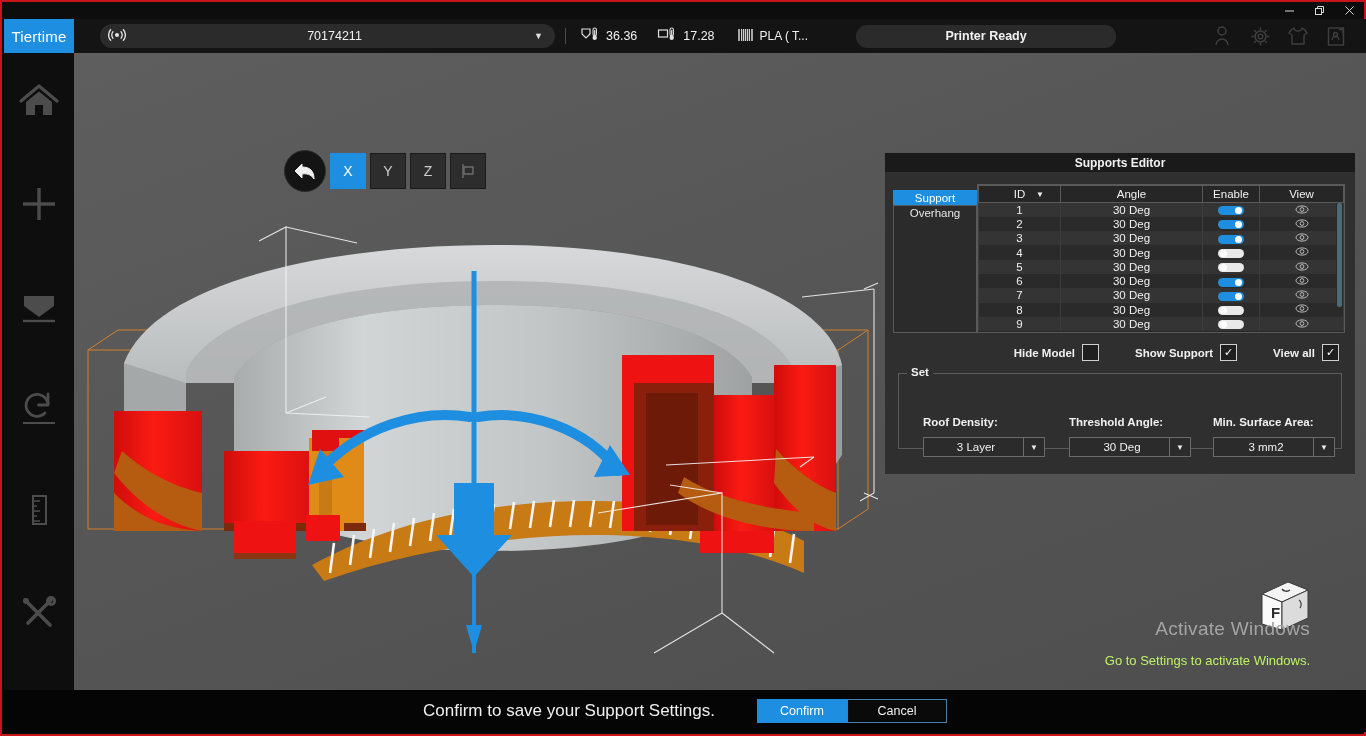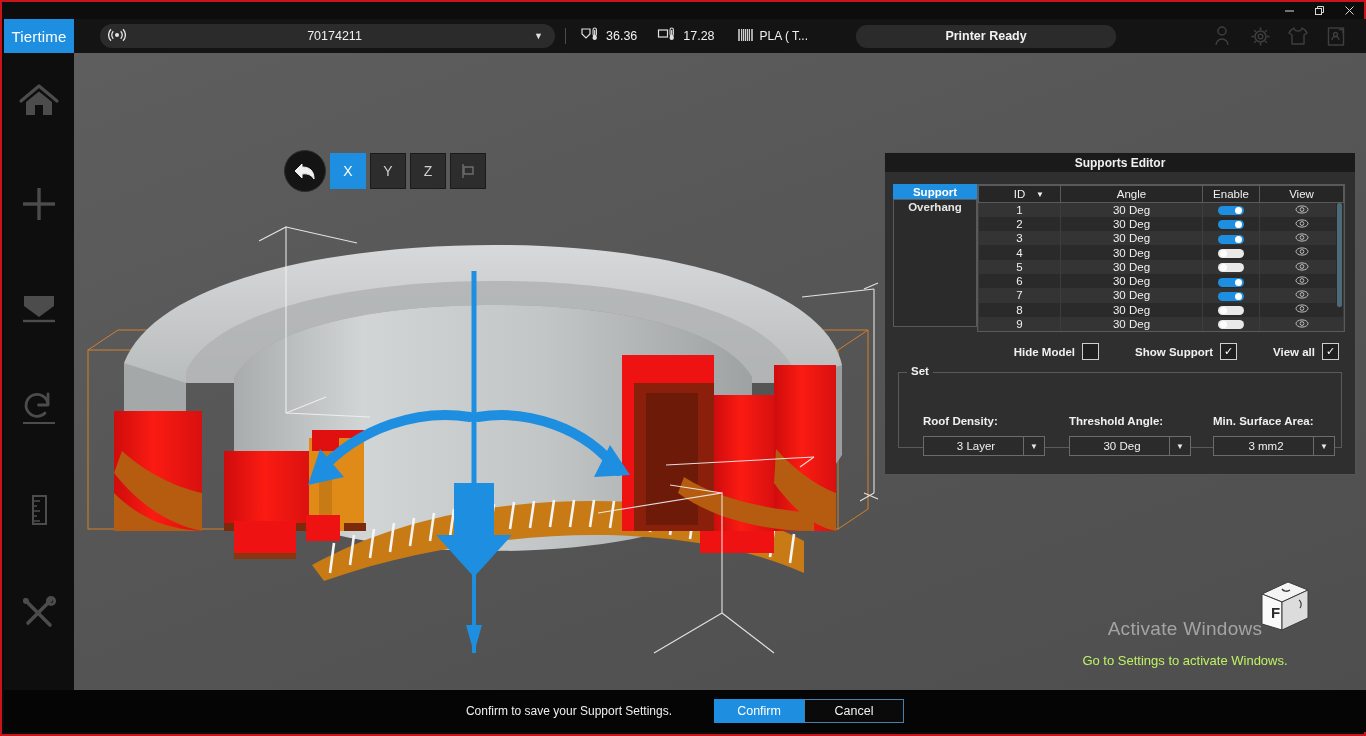--- a/index.html
+++ b/index.html
@@ -100,21 +100,21 @@
     position:absolute; left:882px; top:150px; width:472px; height:323px;
     background:#2f2f2f; border:1px solid #555;
   }
   .panel-title {
     height:19px; background:#1a1a1a; color:#f0f0f0; font-size:12px; font-weight:bold;
     display:flex; align-items:center; justify-content:center;
   }
   .panel-body { padding:12px 10px 0 8px; position:relative; }
 
   .tbl-wrap { display:flex; }
-  .tabs { width:94px; margin-top:0;font-weight:bold; }
+  .tabs { width:94px; margin-top:6px; }
   .tab {
     height:15px; font-size:11.5px; text-align:center; line-height:15px;
     border:1px solid #5a5a5a; border-bottom:none; background:#2b2b2b; color:#e6e6e6;
   }
   .tab:last-child { border-bottom:1px solid #5a5a5a; }
   .tab.active { background:#1e8fe0; color:#fff; border-color:#1e8fe0; }
   .tabs-fill { height:113px; border:1px solid #5a5a5a; border-top:none; background:#2b2b2b; }
 
   .table-outer { flex:1; position:relative; border:1px solid #5a5a5a; background:#272727; }
   table.grid { width:100%; border-collapse:collapse; table-layout:fixed; }
@@ -180,30 +180,30 @@
   .dd-btn {
     position:absolute; right:0; top:0; width:21px; height:18px;
     border-left:1px solid #6b6b6b; display:flex; align-items:center; justify-content:center;
     font-size:8px; color:#e8e8e8;
   }
 
   
   .viewcube { position:absolute; right:54px; bottom:58px; width:58px; height:58px; }
 
   
-  .watermark { position:absolute; right:56px; bottom:26px; width:250px; text-align:center; }
+  .watermark { position:absolute; right:56px; bottom:26px; width:250px; text-align:right; }
   .wm-title { font-size:19px; color:#a4a4a4; font-weight:normal; letter-spacing:.3px; }
   .wm-sub   { font-size:13px; color:#bef264; margin-top:13px; }
 
   
   .confirmbar {
     position:absolute; left:2px; bottom:2px; width:1362px; height:42px;
     background:#050505; display:flex; align-items:center; justify-content:center; gap:0;
   }
-  .cb-text { font-size:12px; color:#efefef; margin-right:42px; }
+  .cb-text { font-size:17px; color:#efefef; margin-right:42px; }
   .btn-confirm {
     width:90px; height:24px; background:#1e8fe0; color:#fff; font-size:12.5px;
     display:flex; align-items:center; justify-content:center; border:none;
     font-family:"Liberation Sans", sans-serif;
   }
   .btn-cancel {
     width:100px; height:24px; background:#0a0a0a; color:#f0f0f0; font-size:12.5px;
     display:flex; align-items:center; justify-content:center;
     border:1px solid #4a7fa8; 
     font-family:"Liberation Sans", sans-serif;

